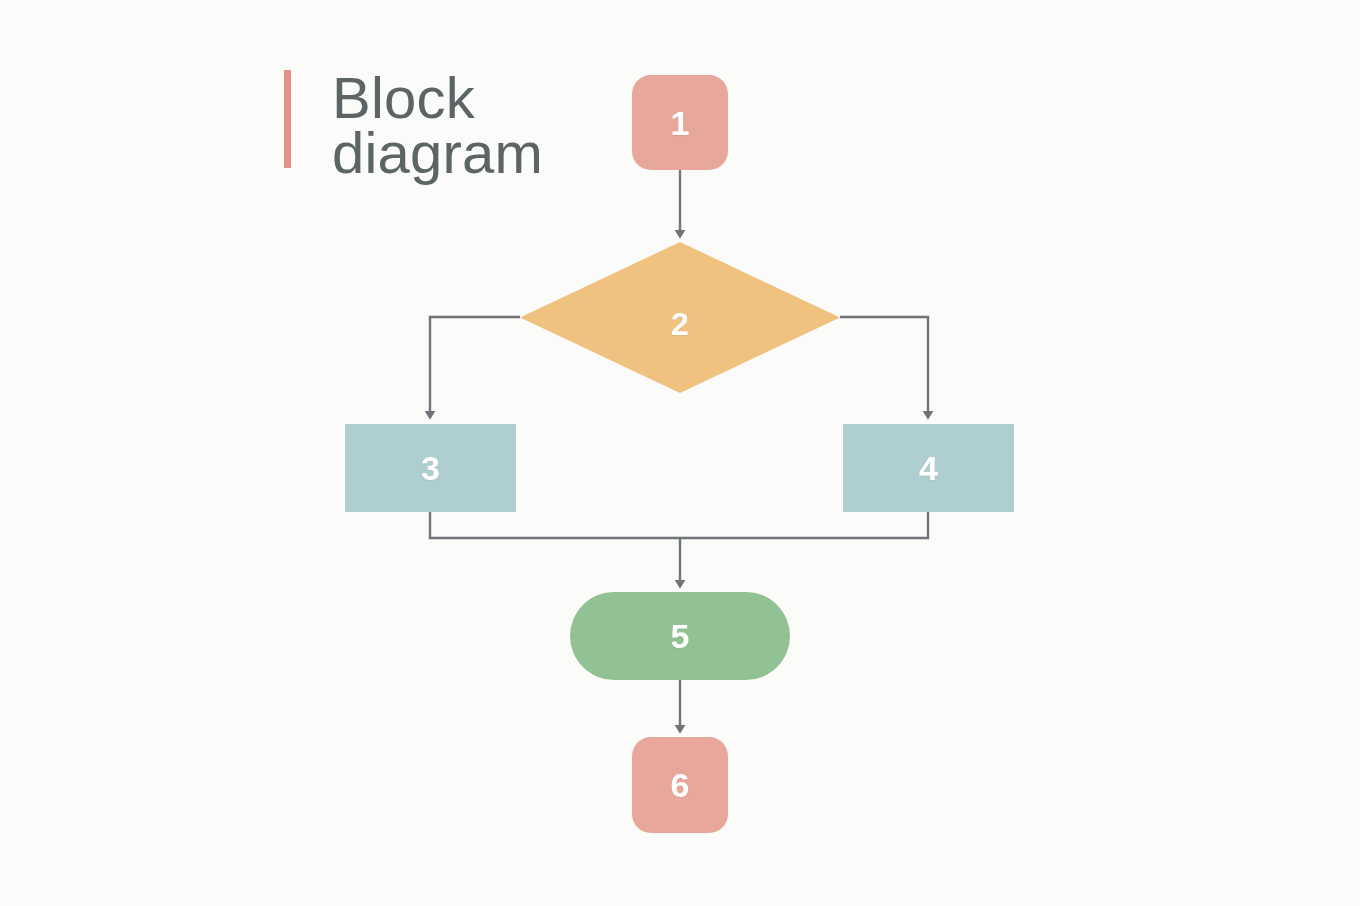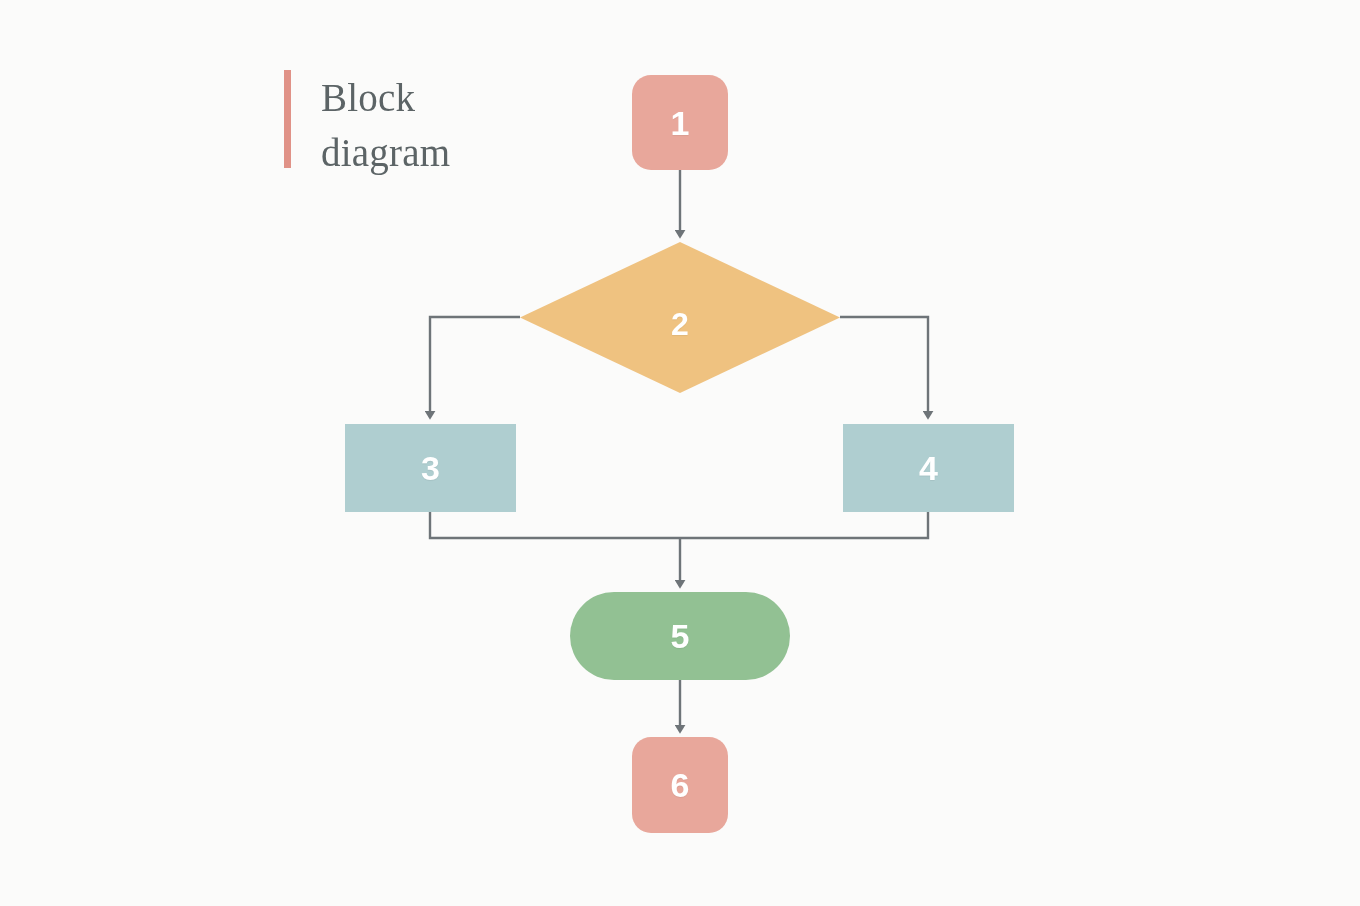--- a/index.html
+++ b/index.html
@@ -27,28 +27,28 @@
     display: flex;
     align-items: flex-start;
   }
   #title-accent-bar {
     width: 7px;
     height: 98px;
     background: #E09287;
     flex: 0 0 auto;
   }
   #title-text {
-    margin-left: 30px;
+    margin-left: 41px;
     color: #5C6466;
-    font-size: 39px;
+    font-size: 58px;
     line-height: 55px;
     font-weight: 300;
     letter-spacing: 0.2px;
     white-space: pre-line;
-    font-family: Liberation Serif, serif;
+    font-family: Liberation Sans, sans-serif;
   }
 
   
   #connector-layer {
     position: absolute;
     left: 0;
     top: 0;
     width: 1360px;
     height: 906px;
   }

